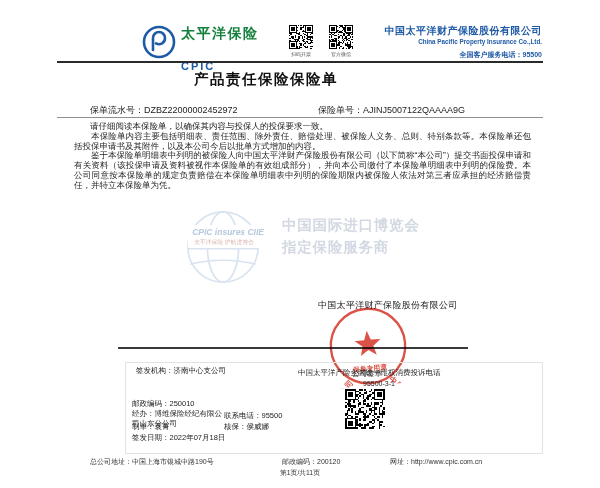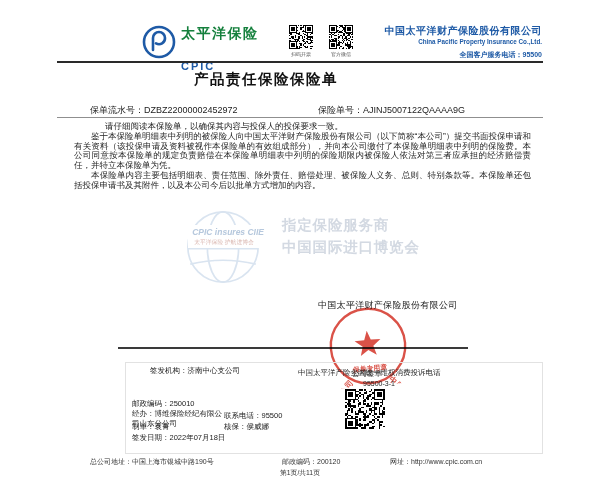--- a/index.html
+++ b/index.html
@@ -23,21 +23,21 @@
   .hdr-company-en{font-size:6.3px;font-weight:bold;margin-top:2.5px;}
   .hdr-hotline{font-size:7px;font-weight:bold;margin-top:6px;}
   .header-rule{position:absolute;left:57px;top:61px;width:486px;height:2px;background:#2a2a2a;}
 
   
   .title{position:absolute;left:0;top:70px;width:532px;text-align:center;font-size:14.5px;font-weight:bold;color:#111;letter-spacing:1.5px;}
   .policy-row{position:absolute;left:0;top:104px;width:600px;font-size:9px;color:#222;}
   .serial{position:absolute;left:90px;top:0;}
   .policyno{position:absolute;left:318px;top:0;}
   .thin-rule{position:absolute;left:57px;top:117px;width:486px;height:1px;background:#8f8f8f;}
-  .notice{position:absolute;left:105px;top:121px;font-size:8.5px;color:#222;}
+  .notice{position:absolute;left:90px;top:121px;font-size:8.5px;color:#222;}
 
   
   .body-text{position:absolute;left:74px;top:132px;width:457px;font-size:8.5px;line-height:9.7px;color:#262626;text-align:justify;}
   .body-text p{margin:0;text-indent:2em;}
 
   
   .wm-globe{position:absolute;left:184px;top:208px;width:78px;height:78px;opacity:.75;}
   .wm-banner-bg{position:absolute;left:188px;top:225px;width:72px;height:23px;background:#fff;}
   .wm-banner1{position:absolute;left:184px;top:227px;width:80px;text-align:right;font-size:8.5px;font-weight:bold;font-style:italic;color:#b6c8dd;}
   .wm-banner2{position:absolute;left:184px;top:238px;width:80px;text-align:center;font-size:5.8px;color:#d9b5ae;}
@@ -49,21 +49,21 @@
   .sign-label{position:absolute;left:352px;top:353px;font-size:7.5px;color:#222;margin-top:16px;}
   .seal{position:absolute;left:328px;top:306px;width:80px;height:80px;mix-blend-mode:multiply;opacity:.88;transform:rotate(-5deg);}
   .complaint1{position:absolute;left:298px;top:368px;width:162px;font-size:7.5px;color:#222;}
   .complaint2{position:absolute;left:298px;top:380px;width:162px;text-align:center;font-size:7px;color:#222;}
   .qr-bottom{position:absolute;left:345px;top:389px;width:40px;height:40px;}
   .qr-bottom svg{width:100%;height:100%;display:block;}
 
   
   .issuer-box{position:absolute;left:125px;top:362px;width:416px;height:90px;border:1px solid #e2e2e2;font-size:7.5px;line-height:9.5px;color:#222;}
   .ir{position:absolute;}
-  .ir-org{left:24px;top:3px;}
+  .ir-org{left:10px;top:3px;}
   .ir-addr{left:6px;top:14px;width:208px;}
   .ir-post{left:6px;top:36px;}
   .ir-handler{left:6px;top:46px;width:92px;}
   .ir-phone{left:98px;top:48px;}
   .ir-maker{left:6px;top:59px;text-align:right;}
   .ir-uw{left:98px;top:59px;}
   .ir-date{left:6px;top:70px;}
 
   
   .footer{position:absolute;left:0;top:0;width:600px;font-size:7px;color:#333;}
@@ -523,39 +523,39 @@
 
   <div class="title">产品责任保险保险单</div>
   <div class="policy-row">
     <div class="serial"><span>保单流水号：</span><span>DZBZ22000002452972</span></div>
     <div class="policyno"><span>保险单号：</span><span>AJINJ5007122QAAAA9G</span></div>
   </div>
   <div class="thin-rule"></div>
   <div class="notice">请仔细阅读本保险单，以确保其内容与投保人的投保要求一致。</div>
 
   <div class="body-text">
+    <p>本保险单内容主要包括明细表、责任范围、除外责任、赔偿处理、被保险人义务、总则、特别条款等。本保险单还包括投保申请书及其附件，以及本公司今后以批单方式增加的内容。</p>
     <p>鉴于本保险单明细表中列明的被保险人向中国太平洋财产保险股份有限公司（以下简称“本公司”）提交书面投保申请和有关资料（该投保申请及资料被视作本保险单的有效组成部分），并向本公司缴付了本保险单明细表中列明的保险费。本公司同意按本保险单的规定负责赔偿在本保险单明细表中列明的保险期限内被保险人依法对第三者应承担的经济赔偿责任，并特立本保险单为凭。</p>
-    <p>本保险单内容主要包括明细表、责任范围、除外责任、赔偿处理、被保险人义务、总则、特别条款等。本保险单还包括投保申请书及其附件，以及本公司今后以批单方式增加的内容。</p>
   </div>
 
   <svg class="wm-globe" viewBox="0 0 100 100">
     <g fill="none" stroke="#cddbeb" stroke-width="2.2">
       <circle cx="50" cy="50" r="45"></circle>
       <ellipse cx="50" cy="50" rx="20" ry="45"></ellipse>
       <path d="M8 30 Q50 40 92 30"></path>
       <path d="M5 52 H95"></path>
       <path d="M8 72 Q50 62 92 72"></path>
     </g>
   </svg>
   <div class="wm-banner-bg"></div>
   <div class="wm-banner1">CPIC insures CIIE</div>
   <div class="wm-banner2">太平洋保险 护航进博会</div>
   <div class="wm-text">
+    <div>中国国际进口博览会</div>
     <div>指定保险服务商</div>
-    <div>中国国际进口博览会</div>
   </div>
 
   <div class="sig-company">中国太平洋财产保险股份有限公司</div>
   <div class="sign-line"></div>
   <div class="sign-label">公司签章</div>
   <svg class="seal" viewBox="0 0 100 100">
     <circle cx="50" cy="50" r="46.5" fill="none" stroke="#d53a2e" stroke-width="3"></circle>
     <polygon points="50,31 54.1,42.3 66.2,42.7 56.7,50.2 60,61.8 50,55 40,61.8 43.3,50.2 33.8,42.7 45.9,42.3" fill="#d53a2e"></polygon>
     <path id="sealArc" d="M 50 88 A 38 38 0 1 1 49.95 88" fill="none"></path>
     <text font-size="9.6" fill="#d53a2e" font-weight="bold">

